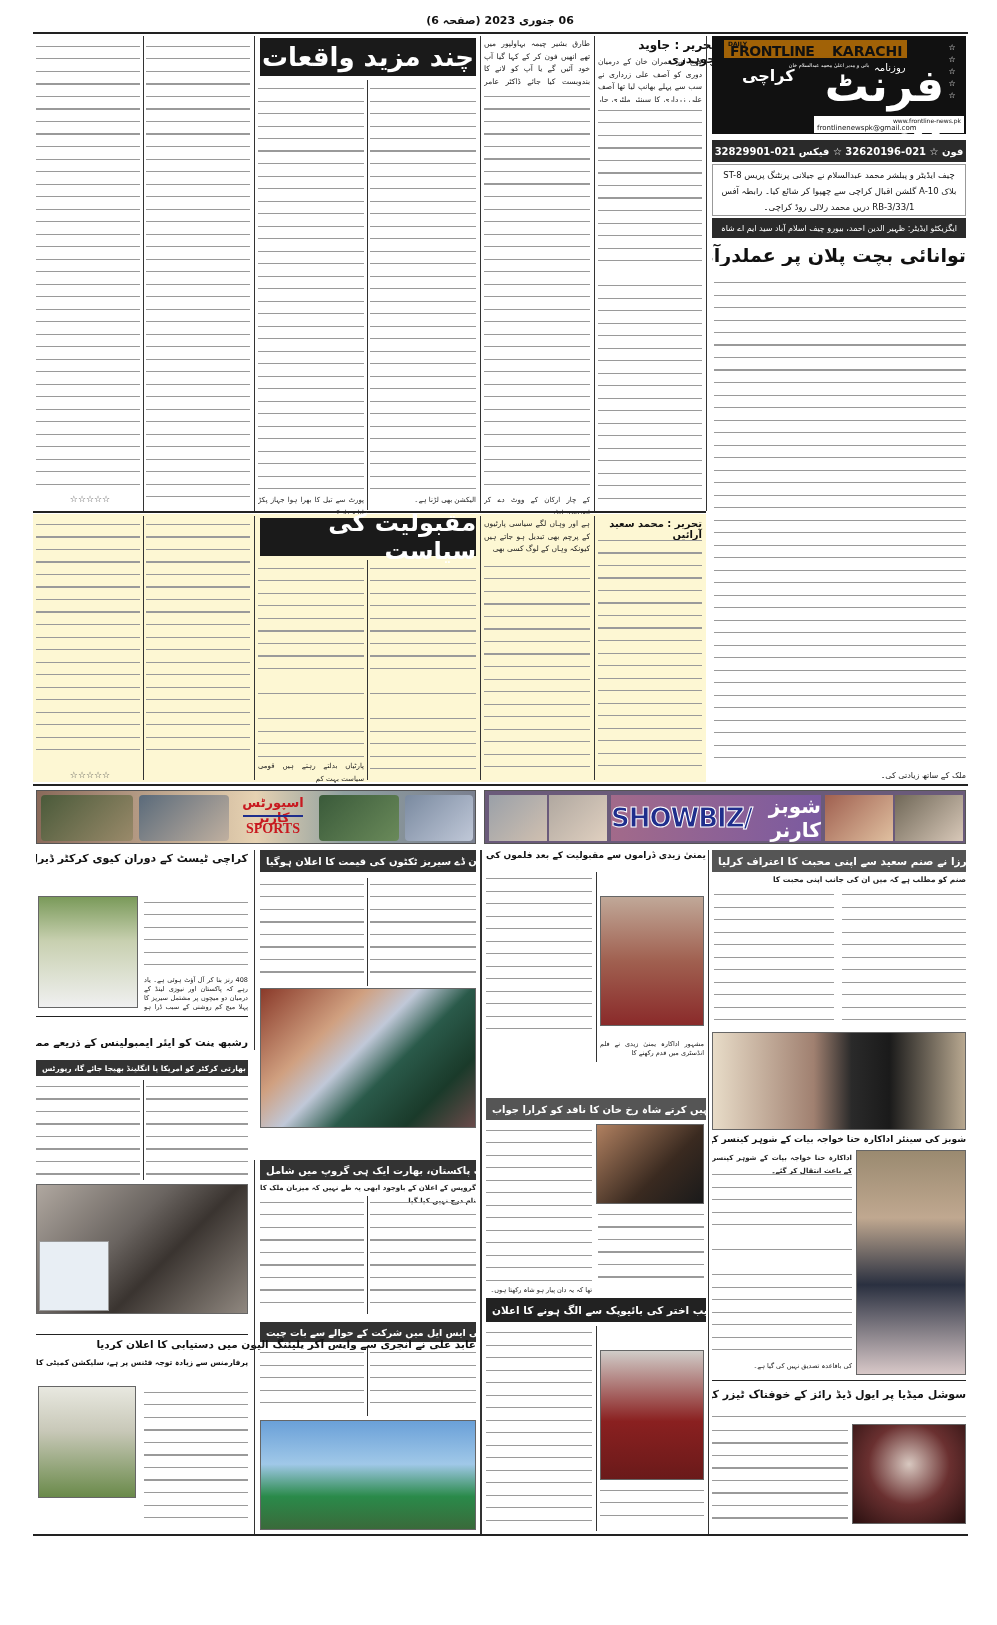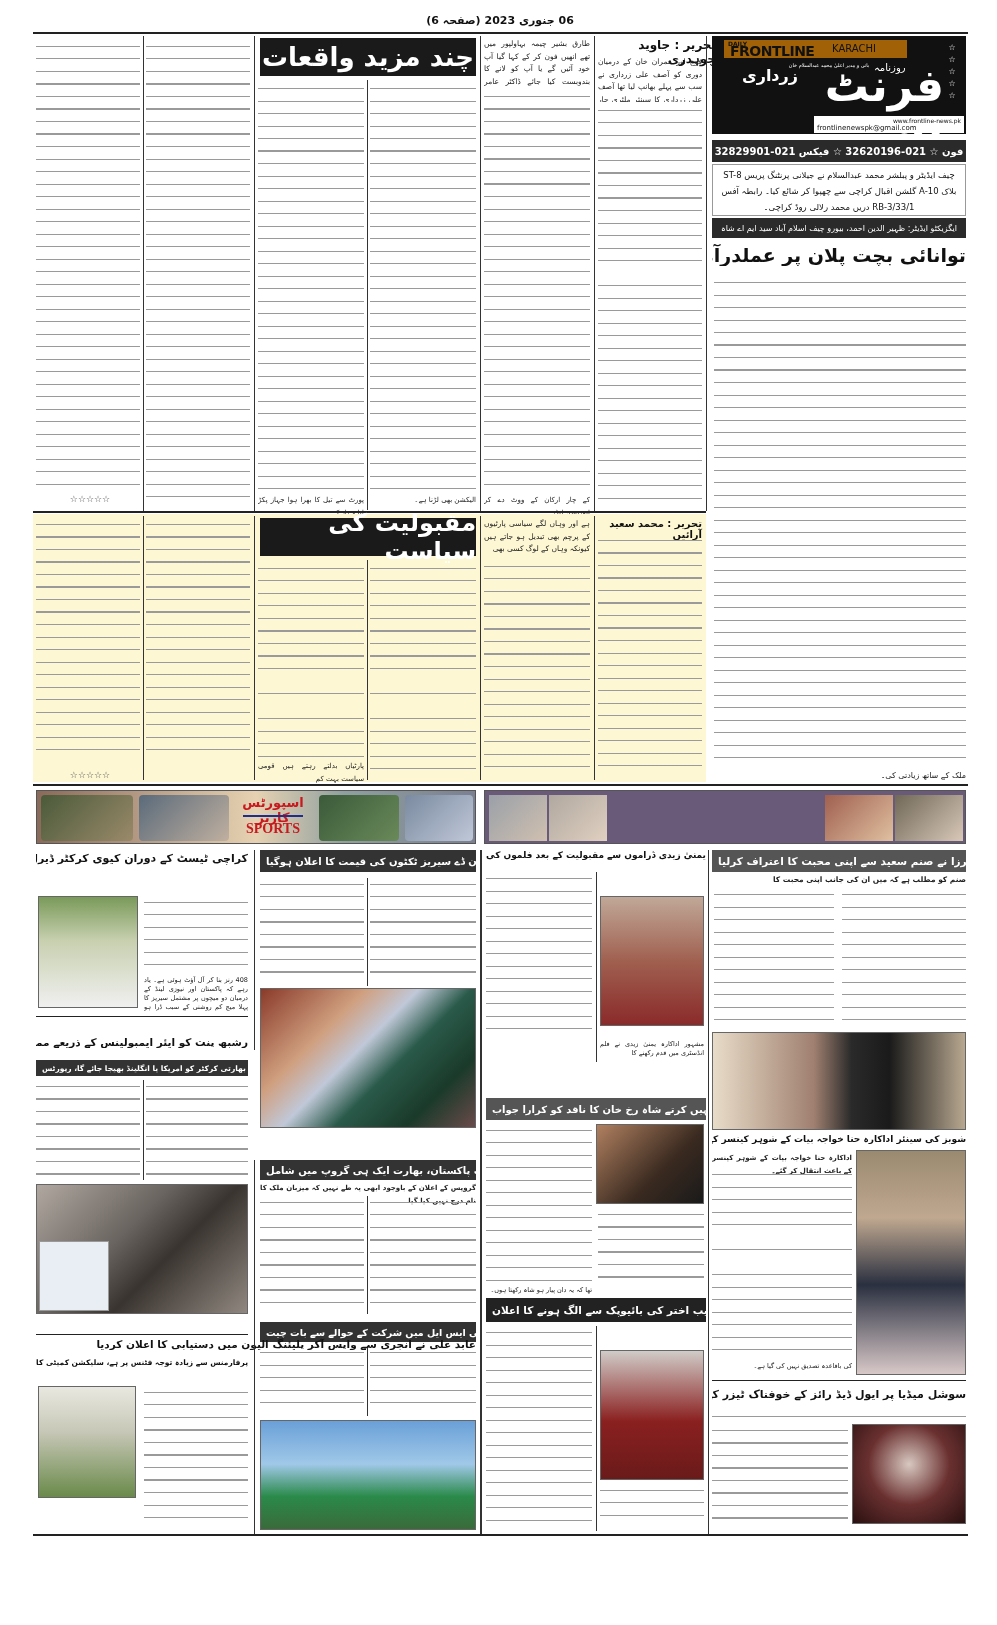--- a/index.html
+++ b/index.html
@@ -47,24 +47,24 @@
 
 <div class="abs byline" style="left:612px;top:38px;width:104px">تحریر : جاوید چوہدری</div>
 <div class="abs txt" style="left:598px;top:56px;width:104px;height:46px;font-size:7.5px">فوج اور عمران خان کے درمیان دوری کو آصف علی زرداری نے سب سے پہلے بھانپ لیا تھا آصف علی زرداری کا سینئر ملٹری چار فروری 2021ء کو</div>
 <div class="abs txt filler" style="left:598px;top:104px;width:104px;height:400px"></div>
 <div class="vline" style="left:706px;top:36px;height:475px"></div>
 
 <div class="abs" style="left:712px;top:36px;width:254px;height:98px;border:2px solid #111;background:#111">
   <div class="abs" style="left:10px;top:2px;width:183px;height:18px;background:#a16207;border-bottom:0">
     <span style="position:absolute;left:4px;top:0;font-size:6px;font-weight:bold">DAILY</span>
     <span style="position:absolute;left:6px;top:3px;font-size:14px;font-weight:900;letter-spacing:-0.5px">FRONTLINE</span>
-    <span style="position:absolute;left:108px;top:3px;font-size:10px;font-weight:normal">KARACHI</span>
+    <span style="position:absolute;left:108px;top:3px;font-size:14px;font-weight:bold">KARACHI</span>
   </div>
   <div class="abs" style="left:60px;top:18px;width:170px;text-align:right;font-size:44px;font-weight:bold;color:#fff;direction:rtl;line-height:60px">فرنٹ لائن</div>
-  <div class="abs" style="left:28px;top:28px;font-size:16px;color:#fff;font-weight:bold">زرداری</div>
+  <div class="abs" style="left:28px;top:28px;font-size:16px;color:#fff;font-weight:bold">کراچی</div>
   <div class="abs" style="left:160px;top:24px;font-size:10px;color:#fff;direction:rtl">روزنامہ</div>
   <div class="abs" style="left:70px;top:24px;width:90px;font-size:5px;color:#fff;direction:rtl;text-align:center;line-height:7px">بانی و مدیر اعلیٰ محمد عبدالسلام خان</div>
   <div class="abs" style="left:100px;top:78px;width:150px;background:#fff;padding:1px 3px">
     <div style="font-size:6px;text-align:right">www.frontline-news.pk</div>
     <div style="font-size:7px;">frontlinenewspk@gmail.com</div>
   </div>
   <div class="abs" style="left:228px;top:4px;width:20px;color:#fff;font-size:8px;line-height:12px;text-align:center">☆<br>☆<br>☆<br>☆<br>☆</div>
 </div>
 
 <div class="abs" style="left:712px;top:140px;width:254px;height:22px;background:#2a2a2a;color:#fff;font-size:10px;font-weight:bold;display:flex;align-items:center;justify-content:center;direction:rtl">فون ☆ 021-32620196 ☆ فیکس 021-32829901</div>
@@ -106,20 +106,24 @@
   <div class="abs" style="left:196px;top:4px;width:80px;text-align:center;color:#c8191f;font-weight:bold;font-size:13px;direction:rtl">اسپورٹس کارنر</div>
   <div class="abs" style="left:206px;top:24px;width:60px;height:2px;background:#1f2e8c"></div>
   <div class="abs" style="left:196px;top:30px;width:80px;text-align:center;color:#c8191f;font-family:'Liberation Serif',serif;font-weight:bold;font-size:14px">SPORTS</div>
   <div class="abs" style="left:282px;top:4px;width:80px;height:46px;background:linear-gradient(135deg,#3a5a3a,#6a8a5a);border-radius:4px"></div>
   <div class="abs" style="left:368px;top:4px;width:68px;height:46px;background:linear-gradient(135deg,#7a8aa0,#c0c8d8);border-radius:4px"></div>
 </div>
 
 <div class="abs" style="left:484px;top:790px;width:482px;height:54px;border:1px solid #555;background:#6a5a7a;overflow:hidden">
   <div class="abs" style="left:4px;top:4px;width:58px;height:46px;background:linear-gradient(135deg,#9aa0a8,#d0c0b0)"></div>
   <div class="abs" style="left:64px;top:4px;width:58px;height:46px;background:linear-gradient(135deg,#b0a8a0,#e0d0c0)"></div>
+  <div class="abs" style="left:126px;top:4px;width:210px;height:46px;background:linear-gradient(90deg,#a26a8a,#7a5aa0);display:flex;align-items:center;justify-content:center">
+    <span style="font-size:26px;font-weight:900;color:#1f2e8c;letter-spacing:-1px;-webkit-text-stroke:1px #fff">SHOWBIZ/</span>
+    <span style="font-size:20px;font-weight:bold;color:#fff;margin-left:2px;direction:rtl">شوبز کارنر</span>
+  </div>
   <div class="abs" style="left:340px;top:4px;width:68px;height:46px;background:linear-gradient(135deg,#a06050,#e0c0a0)"></div>
   <div class="abs" style="left:410px;top:4px;width:68px;height:46px;background:linear-gradient(135deg,#706858,#d8c8b8)"></div>
 </div>
 
 <div class="abs hdl" style="left:36px;top:852px;width:212px;font-size:11px">کراچی ٹیسٹ کے دوران کیوی کرکٹر ڈیرل کی طبیعت خراب ہوگئی</div>
 <div class="photo" style="left:38px;top:896px;width:100px;height:112px;background:linear-gradient(180deg,#7a9a5a,#c8d0b0 40%,#f0f0f0)"></div>
 <div class="abs txt filler" style="left:144px;top:896px;width:104px;height:80px"></div>
 <div class="abs txt" style="left:144px;top:976px;width:104px;height:36px;font-size:6.5px;line-height:9px">408 رنز بنا کر آل آؤٹ ہوئی ہے۔ یاد رہے کہ پاکستان اور نیوزی لینڈ کے درمیان دو میچوں پر مشتمل سیریز کا پہلا میچ کم روشنی کے سبب ڈرا ہو گیا تھا۔</div>
 
 <div class="vline" style="left:254px;top:850px;height:200px"></div>

